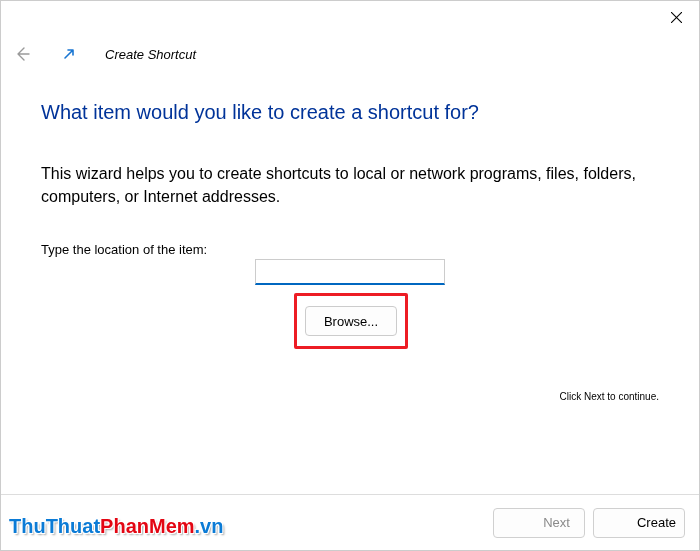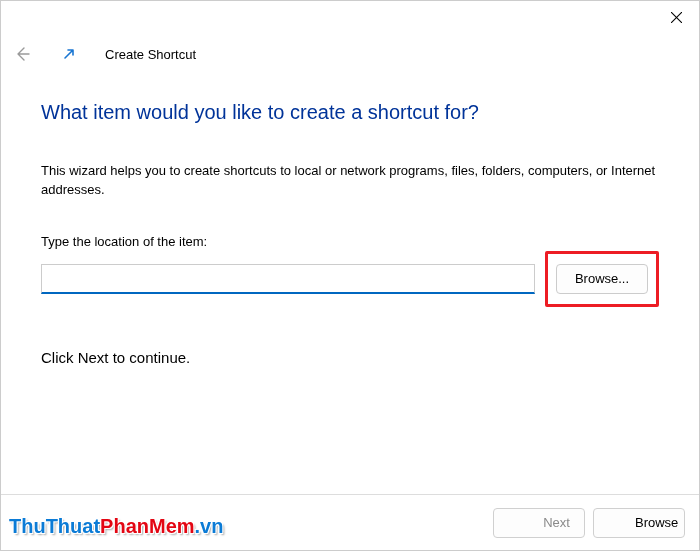--- a/index.html
+++ b/index.html
@@ -32,20 +32,21 @@
     cursor: pointer;
   }
   .close-btn svg { width: 11px; height: 11px; }
   .header-row {
     position: absolute;
     top: 42px;
     left: 10px;
     display: flex;
     align-items: center;
     gap: 28px;
+    font-style: italic;
   }
   .back-arrow {
     width: 22px;
     height: 22px;
     display: flex;
     align-items: center;
     justify-content: center;
     color: #606060;
     cursor: pointer;
   }
@@ -69,34 +70,35 @@
     left: 40px;
     right: 40px;
   }
   .heading {
     color: #003399;
     font-size: 20px;
     font-weight: 400;
     margin: 0 0 38px 0;
   }
   .desc {
-    font-size: 13px;
+    font-size: 16px;
     color: #000;
     line-height: 1.45;
     margin: 0 0 34px 0;
   }
   .field-label {
     font-size: 13px;
     color: #000;
     margin: 0 0 2px 0;
   }
   .input-row {
     display: flex;
     align-items: center;
     gap: 8px;
+    flex-direction: column;
   }
   .location-input {
     flex: 1;
     height: 30px;
     border: 1px solid #ccc;
     border-bottom: 2px solid #0067c0;
     padding: 4px 6px;
     font-size: 13px;
     outline: none;
     font-family: inherit;
@@ -112,23 +114,24 @@
     height: 30px;
     border: 1px solid #ccc;
     background: #fdfdfd;
     border-radius: 4px;
     font-size: 13px;
     font-family: inherit;
     cursor: pointer;
     color: #000;
   }
   .continue-text {
-    font-size: 15px;
+    font-size: 10px;
     color: #000;
     margin: 42px 0 0 0;
+    text-align: right;
   }
   .footer {
     position: absolute;
     bottom: 0;
     left: 0;
     right: 0;
     height: 56px;
     border-top: 1px solid #ddd;
     background: #fff;
     display: flex;
@@ -210,20 +213,20 @@
       <input type="text" class="location-input" value="" style="">
       <div class="browse-wrap">
         <button class="browse-btn">Browse...</button>
       </div>
     </div>
     <p class="continue-text">Click Next to continue.</p>
   </div>
 
   <div class="footer">
     <button class="footer-btn disabled">Next</button>
-    <button class="footer-btn enabled">Browse</button>
+    <button class="footer-btn enabled">Create</button>
   </div>
 
   <div class="watermark">
     <span class="wm-blue">ThuThuat</span><span class="wm-red">PhanMem</span><span class="wm-blue">.vn</span>
   </div>
 
 </div>
 
 </body></html>

